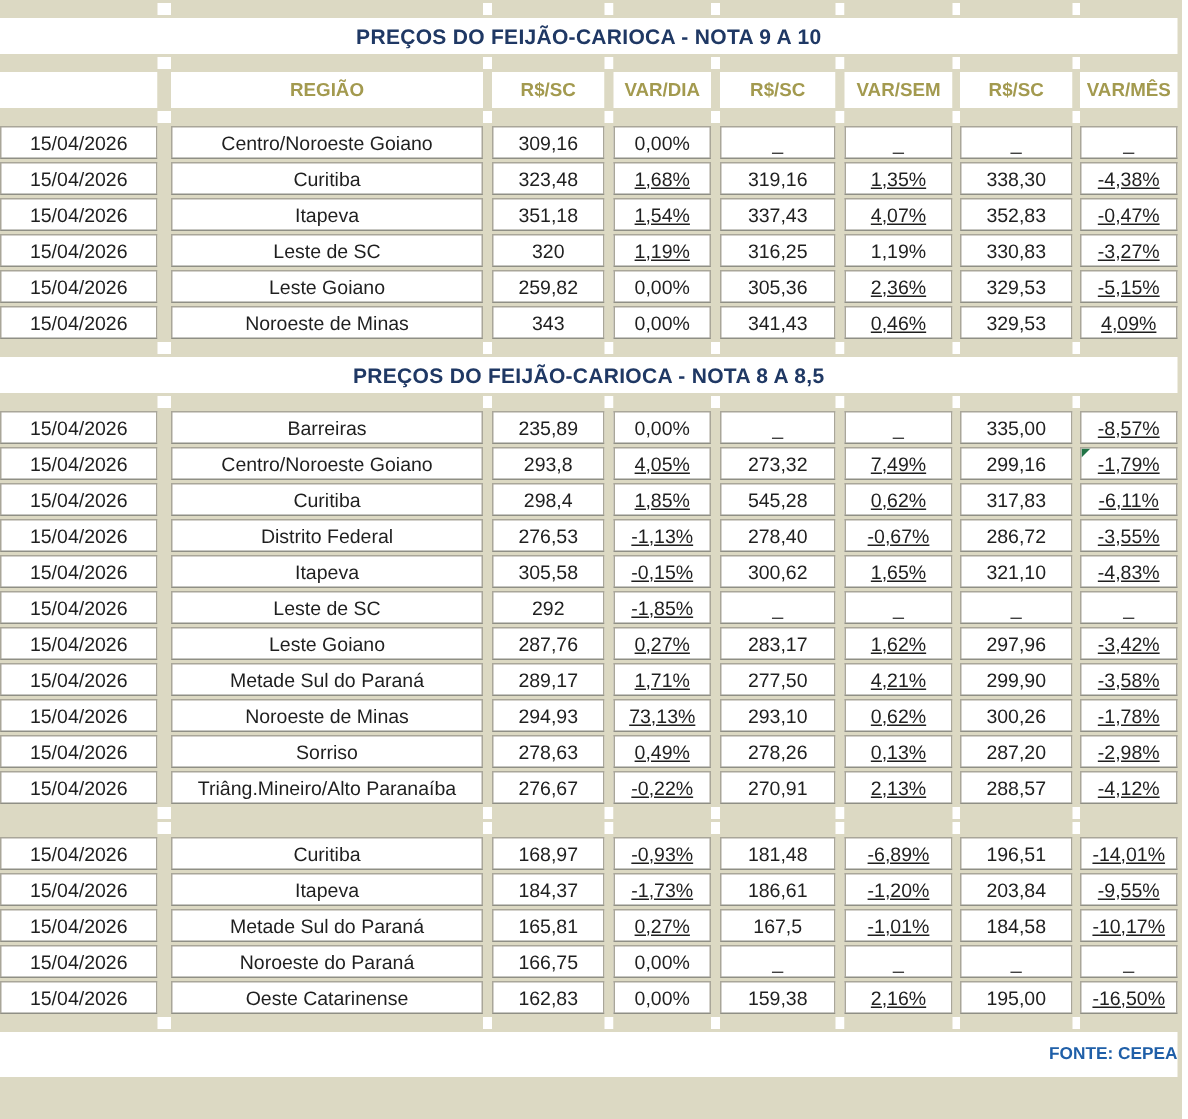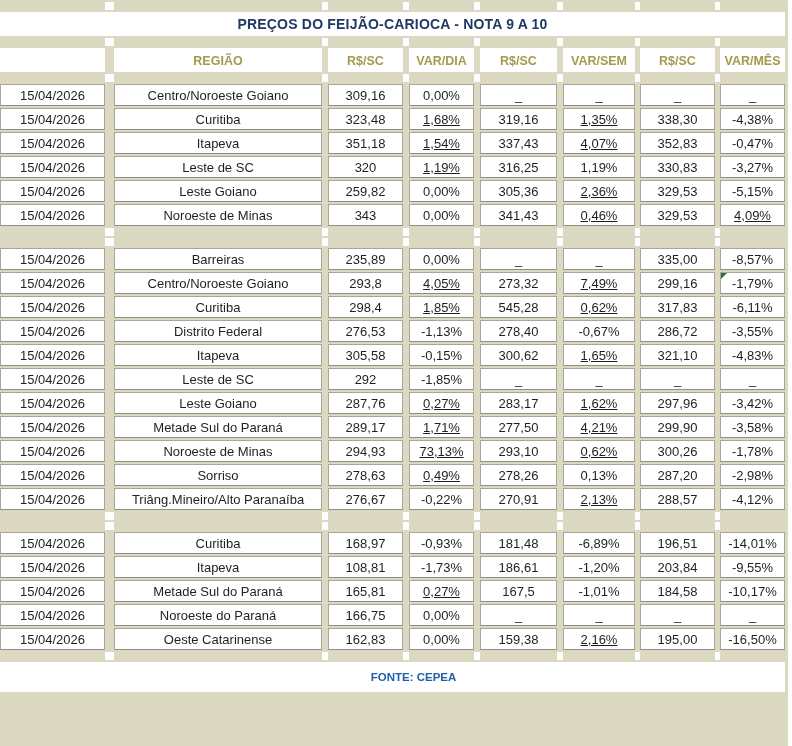--- a/index.html
+++ b/index.html
@@ -44,25 +44,25 @@
     height:20px;background:#ffffff;vertical-align:middle;text-align:center;
     font-size:13px;color:var(--c-k);
     border-top:1px solid var(--border-v);
     border-bottom:1px solid var(--border-h);
     border-left:1px solid var(--border-v);
     border-right:1px solid var(--border-v);
     position:relative;
   }
   tr.drow td.gap{background:var(--beige);border:none;}
   td.c-g{color:var(--c-g);text-decoration:underline;}
-  td.c-r{color:var(--c-r);}
+  td.c-r{color:var(--c-r);text-decoration:underline;}
   td.c-k{color:var(--c-k);}
   
   tr.frow td{
-    height:30px;background:#ffffff;vertical-align:middle;text-align:center;
+    height:30px;background:#ffffff;vertical-align:middle;text-align:right;
     color:var(--src);font-weight:bold;font-size:11.5px;padding-left:42px;
   }
   .note-tri{
     position:absolute;top:0;left:0;width:0;height:0;
     border-top:6px solid #217346;border-right:6px solid transparent;
   }
 </style>
 </head>
 <body>
 
@@ -269,20 +269,23 @@
           <td></td>
           <td class="gap"></td>
           <td></td>
           <td class="gap"></td>
           <td></td>
           <td class="gap"></td>
           <td></td>
           <td class="gap"></td>
           <td></td>
         </tr>
+        <tr class="trow">
+          <td colspan="15">PREÇOS DO FEIJÃO-CARIOCA - NOTA 8 A 8,5</td>
+        </tr>
         <tr class="strip">
           <td></td>
           <td class="gap"></td>
           <td></td>
           <td class="gap"></td>
           <td></td>
           <td class="gap"></td>
           <td></td>
           <td class="gap"></td>
           <td></td>
@@ -529,21 +532,21 @@
           <td class="gap"></td>
           <td class="c-k">196,51</td>
           <td class="gap"></td>
           <td class="c-r">-14,01%</td>
         </tr>
         <tr class="drow">
           <td class="c-k">15/04/2026</td>
           <td class="gap"></td>
           <td class="c-k">Itapeva</td>
           <td class="gap"></td>
-          <td class="c-k">108,81</td>
+          <td class="c-k">184,37</td>
           <td class="gap"></td>
           <td class="c-r">-1,73%</td>
           <td class="gap"></td>
           <td class="c-k">186,61</td>
           <td class="gap"></td>
           <td class="c-r">-1,20%</td>
           <td class="gap"></td>
           <td class="c-k">203,84</td>
           <td class="gap"></td>
           <td class="c-r">-9,55%</td>

